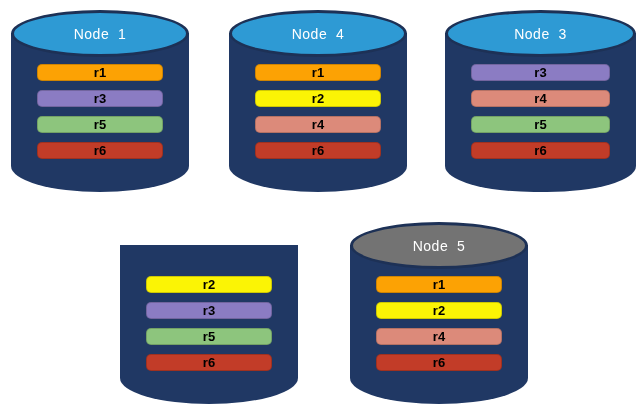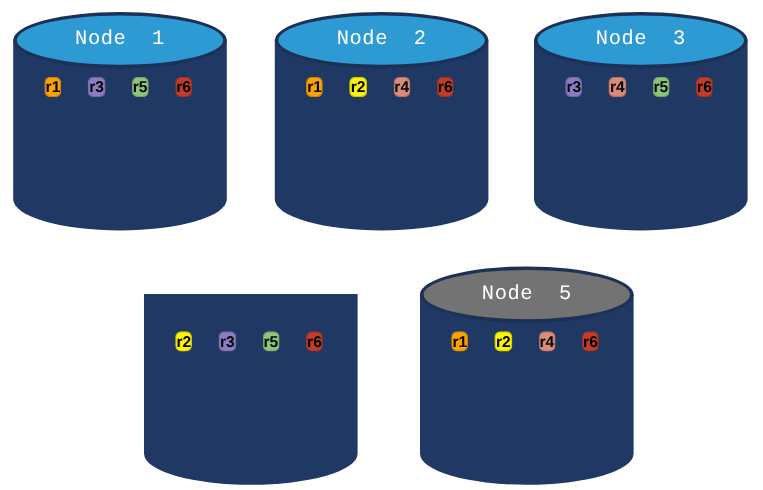--- a/index.html
+++ b/index.html
@@ -14,21 +14,21 @@
     background: #ffffff;
     overflow: hidden;
   }
   .cylinder {
     position: absolute;
     width: 178px;
     height: 182px;
   }
   .cylinder:nth-of-type(1) { left: 11px;  top: 10px; }
   .cylinder:nth-of-type(2) { left: 229px; top: 10px; }
-  .cylinder:nth-of-type(3) { left: 445px; top: 10px; }
+  .cylinder:nth-of-type(3) { left: 445px; top: 10px; padding-left: 13px; }
   .cylinder:nth-of-type(4) { left: 120px; top: 222px; }
   .cylinder:nth-of-type(5) { left: 350px; top: 222px; }
   .cyl-body {
     position: absolute;
     left: 0; right: 0;
     top: 23px; bottom: 0;
     border-radius: 0 0 89px 89px / 0 0 26px 26px;
   }
   .cyl-top {
     position: absolute;
@@ -37,33 +37,32 @@
     border-radius: 50%;
     box-sizing: border-box;
     border: 3px solid #1d3156;
     display: flex;
     align-items: center;
     justify-content: center;
     z-index: 2;
   }
   .node-title {
     color: #ffffff;
-    font-size: 17px;
+    font-size: 14px;
     font-weight: 400;
     white-space: pre;
     letter-spacing: 0.5px;
-    font-family: Liberation Mono, monospace;
   }
   .bars {
     position: absolute;
     left: 26px; right: 26px;
     top: 54px;
     display: flex;
-    flex-direction: row;
-    gap: 22px;
+    flex-direction: column;
+    gap: 9px;
     z-index: 3;
   }
   .bar {
     height: 17px;
     border-radius: 5px;
     box-sizing: border-box;
     border: 1px solid rgba(0,0,0,0.18);
     display: flex;
     align-items: center;
     justify-content: center;
@@ -87,21 +86,21 @@
       <div class="bar" style="background: rgb(252, 162, 4);">r1</div>
       <div class="bar" style="background: rgb(139, 124, 195);">r3</div>
       <div class="bar" style="background: rgb(141, 197, 125);">r5</div>
       <div class="bar" style="background: rgb(194, 60, 40);">r6</div>
     </div>
   </div>
 
   <div class="cylinder">
     <div class="cyl-body" style="background: rgb(32, 56, 100);"></div>
     <div class="cyl-top" style="background: rgb(46, 154, 212);">
-      <span class="node-title">Node  2</span>
+      <span class="node-title">Node  4</span>
     </div>
     <div class="bars">
       <div class="bar" style="background: rgb(252, 162, 4);">r1</div>
       <div class="bar" style="background: rgb(251, 244, 5);">r2</div>
       <div class="bar" style="background: rgb(220, 138, 122);">r4</div>
       <div class="bar" style="background: rgb(194, 60, 40);">r6</div>
     </div>
   </div>
 
   <div class="cylinder">

